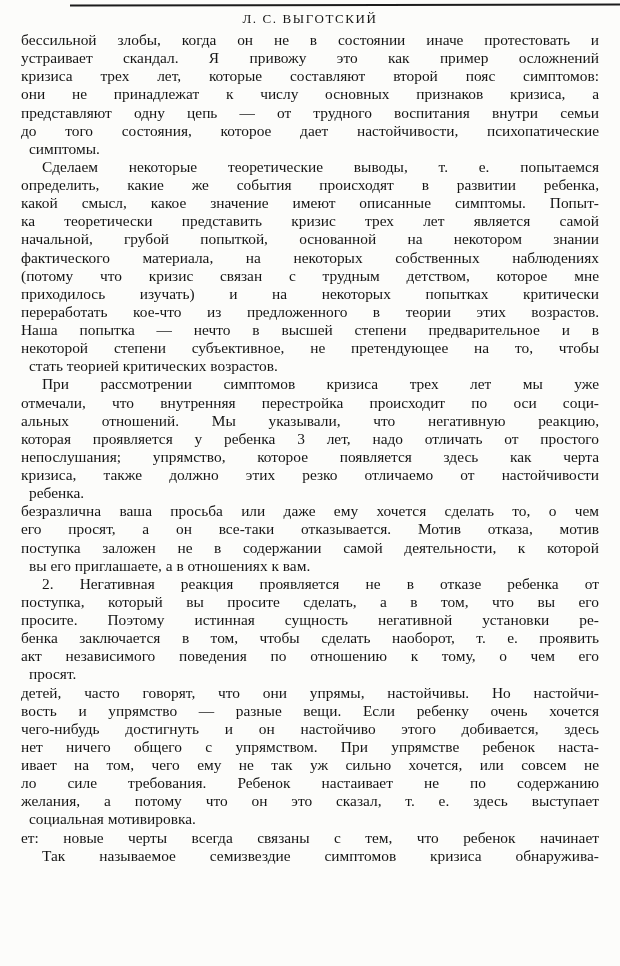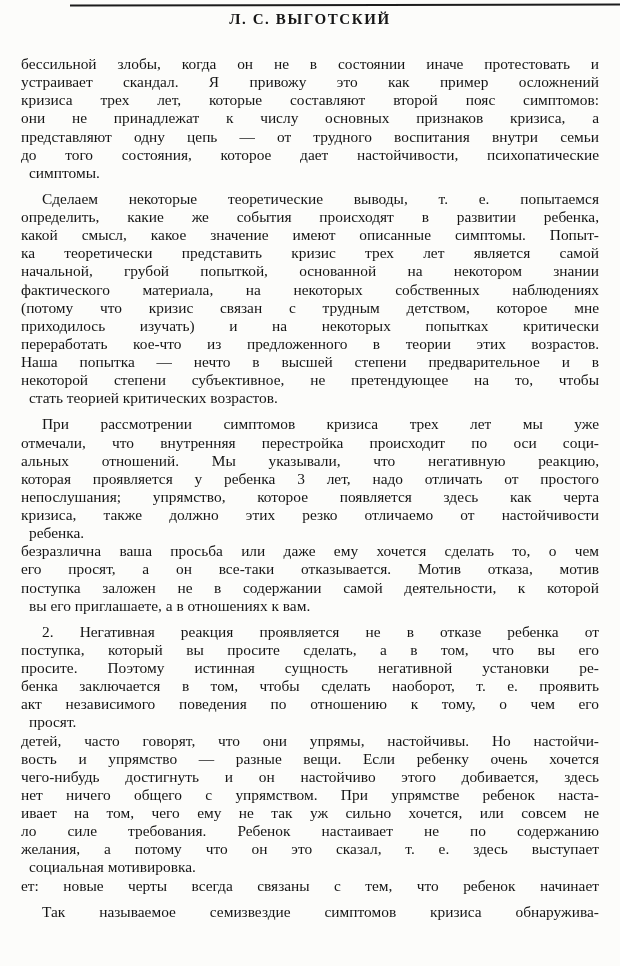--- a/index.html
+++ b/index.html
@@ -15,34 +15,34 @@
     color: var(--ink, #151515);
   }
   .toprule {
     position: absolute; top: 4px; left: 70px; width: 550px; height: 2px;
     background: #1c1c1c;
     transform: rotate(-0.12deg);
   }
   .running-header {
     position: absolute; top: 11px; left: 0; width: 100%;
     text-align: center;
-    font-size: 15px; font-weight: bold; letter-spacing: 1.6px;
+    font-size: 13px; font-weight: normal; letter-spacing: 1.6px;
   }
   .textblock {
-    position: absolute; top: 55px; left: 21px; width: 578px;
+    position: absolute; top: 31px; left: 21px; width: 578px;
     font-size: 15.4px; line-height: 18.12px;
   }
   .para { margin: 0; }
   .line {
     text-align: justify;
     text-align-last: justify;
     text-justify: inter-word;
   }
   .line.last { text-align-last: left; margin-left: 8px; }
-  .line.ind { text-indent: 21px; margin-top: 8px; }
+  .line.ind { text-indent: 21px; }
   .it { }
   .pagenum {
     position: absolute; top: 938px; left: 0; width: 100%;
     text-align: center;
     font-size: 13px; letter-spacing: 1px; margin-top: 48px;
   }
 </style>
 </head>
 <body style="--paper: #fcfcfa; --ink: #151515;">
 

